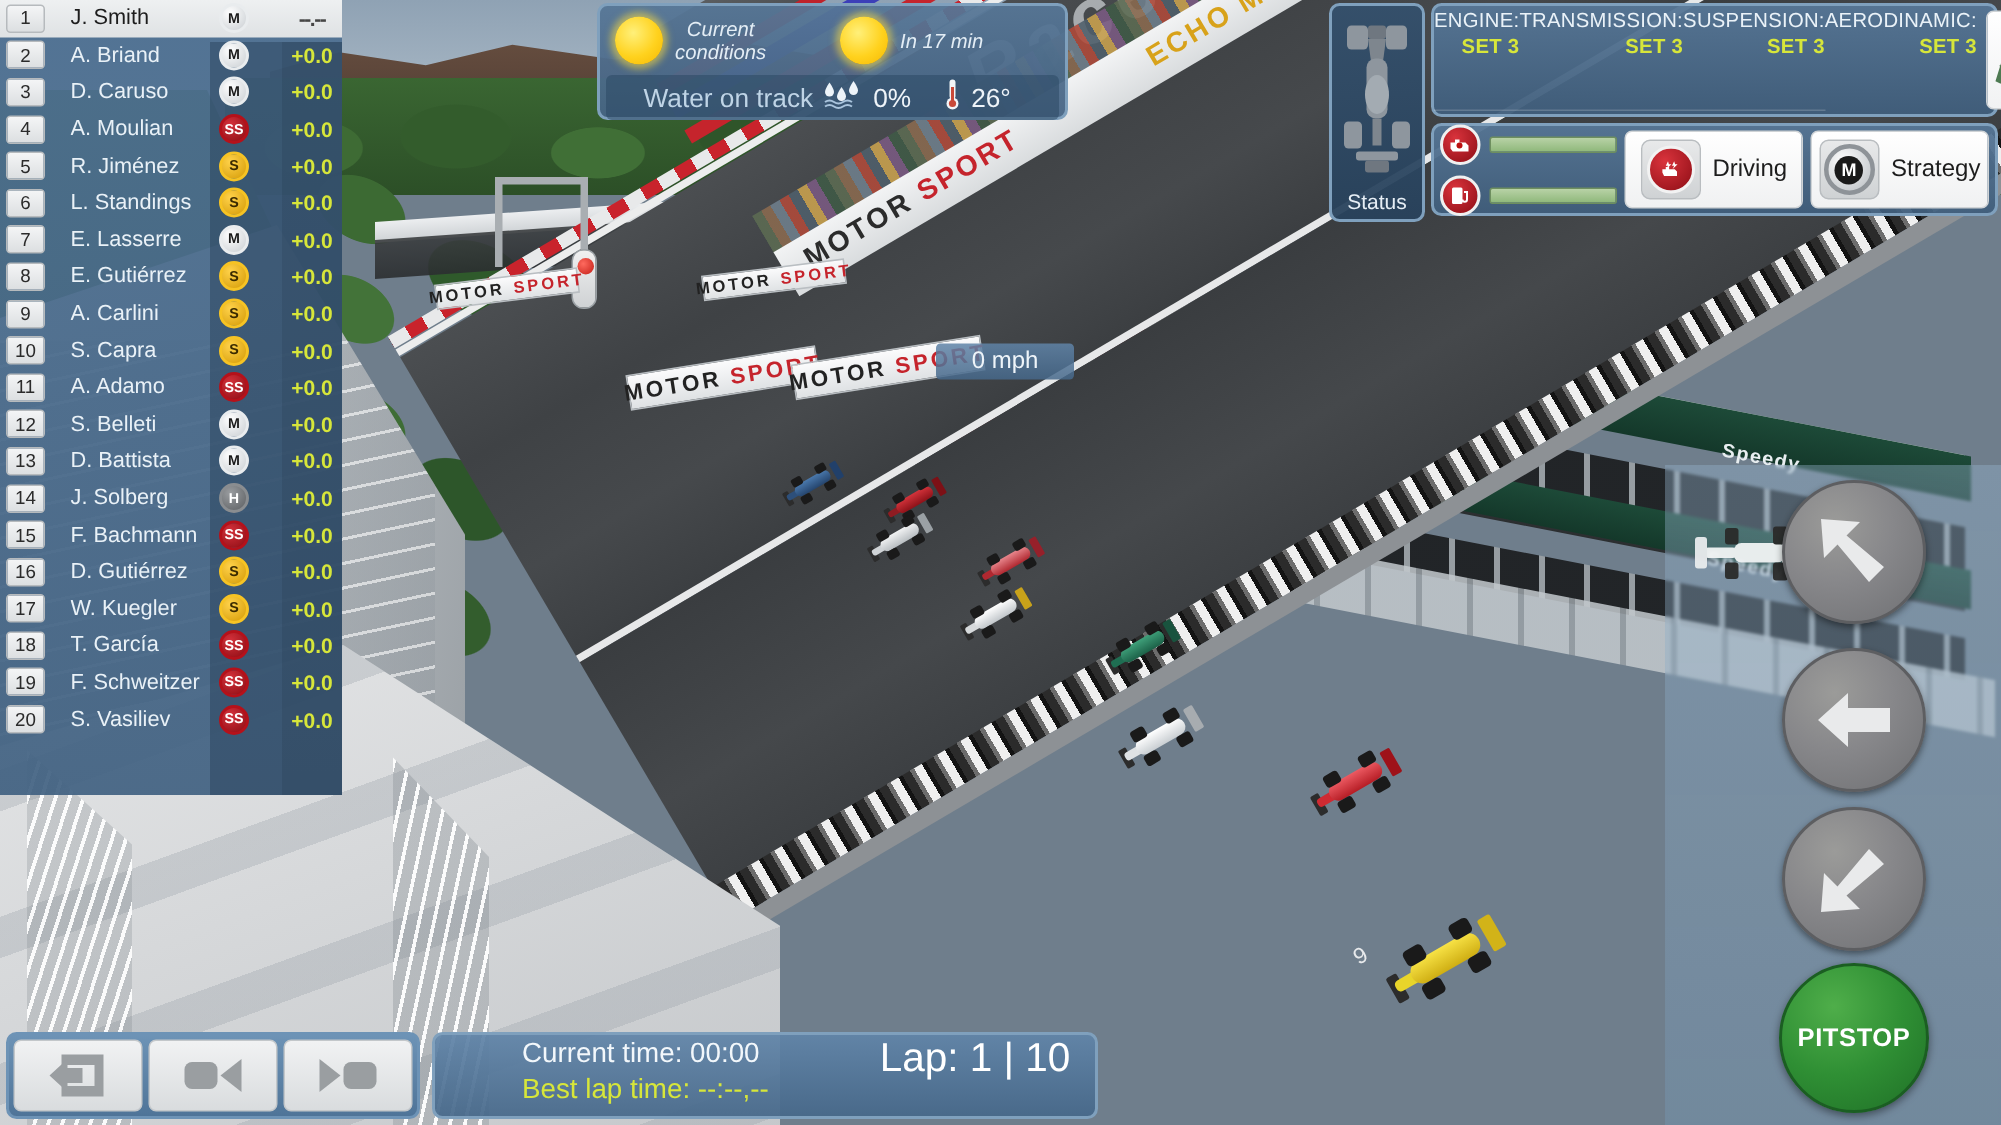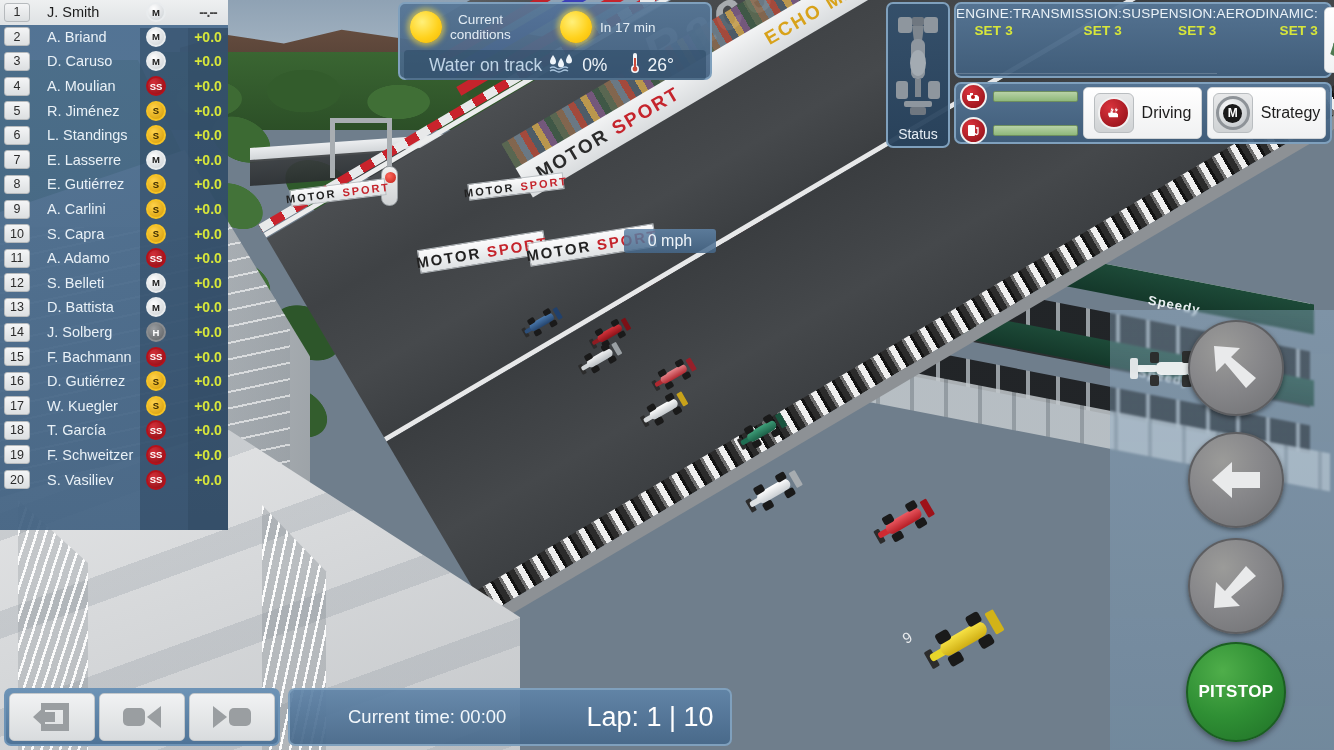--- a/index.html
+++ b/index.html
@@ -206,21 +206,21 @@
   .st-row.leader .st-gap { color:#454545; font-weight:700; letter-spacing:-1px; }
 
   
   #weather { position:absolute; left:398px; top:2px; width:314px; height:78px;
              background:linear-gradient(180deg, rgba(86,118,150,.94), rgba(70,100,132,.94));
              border:2px solid #7fa0bd; border-radius:7px; }
   .w-top { height:46px; display:flex; align-items:center; }
   .w-sun { width:32px; height:32px; border-radius:50%;
            background:radial-gradient(circle at 38% 34%, #fff07a 0%, #ffd21e 55%, #f5b700 100%);
            box-shadow:0 0 5px 3px rgba(255,222,60,.55); flex:0 0 32px; }
-  .w-lbl { color:#e3edf5; font-size:13.5px; line-height:15px; text-align:center; }
+  .w-lbl { color:#e3edf5; font-size:13.5px; line-height:15px; text-align:center;font-style:italic; }
   .w-bot { height:30px; margin:0 4px; border-radius:4px; background:rgba(44,72,100,.55);
            display:flex; align-items:center; padding:0 25px; }
   .w-bot .wt { color:#bfd4e6; font-size:17.5px; }
   .w-val { color:#eef4f9; font-size:17.5px; }
   .drops svg { width:30px; height:22px; }
   .thermo svg { width:12px; height:22px; }
 
   
   #statusbox { position:absolute; left:886px; top:2px; width:64px; height:146px;
                background:linear-gradient(180deg, rgba(52,80,108,.95), rgba(40,66,92,.95));
@@ -277,21 +277,21 @@
   
   #bottomleft { position:absolute; left:4px; bottom:4px; width:276px; height:58px;
                 background:linear-gradient(180deg,#6d93b6,#4f7498); border:2px solid #6d93b6;
                 border-radius:7px; display:flex; gap:4px; padding:3px; }
   .pbtn { flex:1; border-radius:5px; background:linear-gradient(180deg,#f1f2f3,#d9dcde);
           border:1px solid #c3c7ca; display:flex; align-items:center; justify-content:center; cursor:pointer; }
   .pbtn svg { width:50px; height:38px; }
 
   #bottomcenter { position:absolute; left:288px; bottom:4px; width:444px; height:58px;
                   background:linear-gradient(180deg, rgba(96,132,168,.93), rgba(70,104,138,.93));
-                  border:2px solid #7fa0bd; border-radius:7px; display:flex; align-items:center; }
+                  border:2px solid #7fa0bd; border-radius:7px; display:flex; align-items:flex-start; }
   .times { flex:1; padding-left:58px; }
   .t1 { color:#f2f7fb; font-size:18.5px; line-height:24px; }
   .t2 { color:#d7e63a; font-size:18.5px; line-height:24px; }
   .lap { width:160px; color:#ffffff; font-size:27px; text-align:center; }
 </style>
 </head>
 <body>
 
 <div id="stage">
 
@@ -763,17 +763,18 @@
       <svg viewBox="0 0 50 38">
         <path d="M6 8 L20 19 L6 30 Z" fill="#9a9ea1"></path>
         <rect x="22" y="10" width="22" height="18" rx="5" fill="#9a9ea1"></rect>
       </svg>
     </div>
   </div>
 
   <div id="bottomcenter">
     <div class="times">
       <div class="t1">Current time: 00:00</div>
+      <div class="t2">Best lap time: --:--,--</div>
     </div>
     <div class="lap">Lap: 1 | 10</div>
   </div>
 
 </div>
 
 </body></html>

